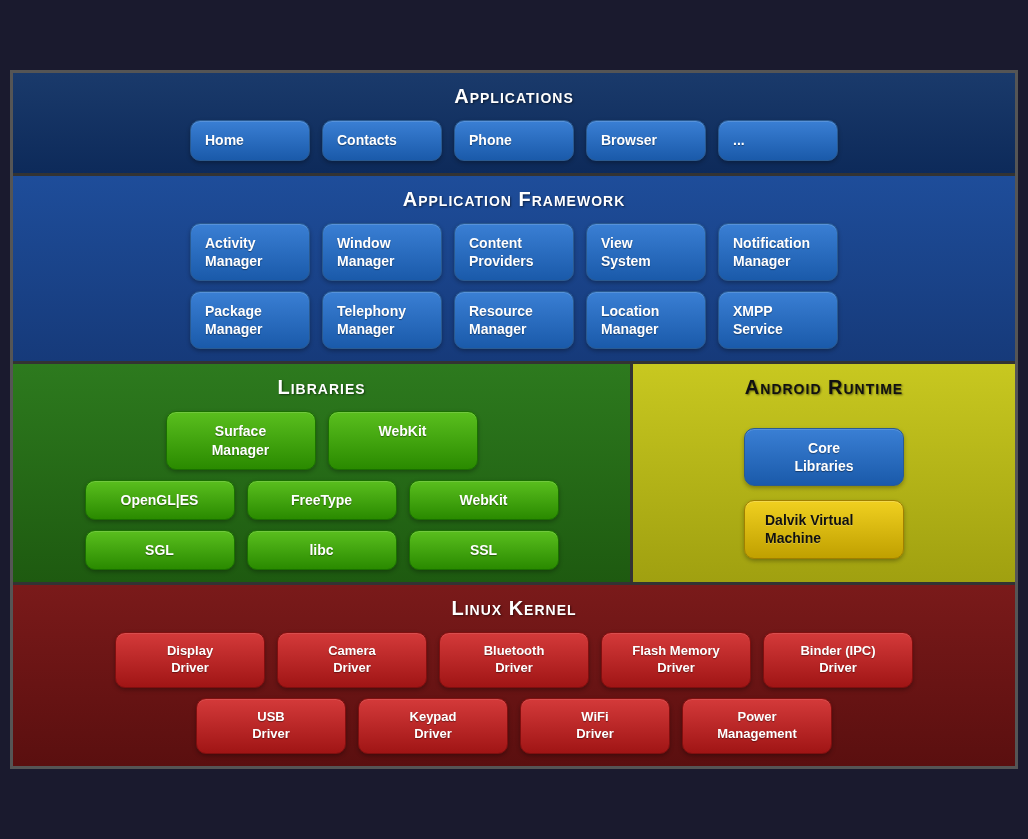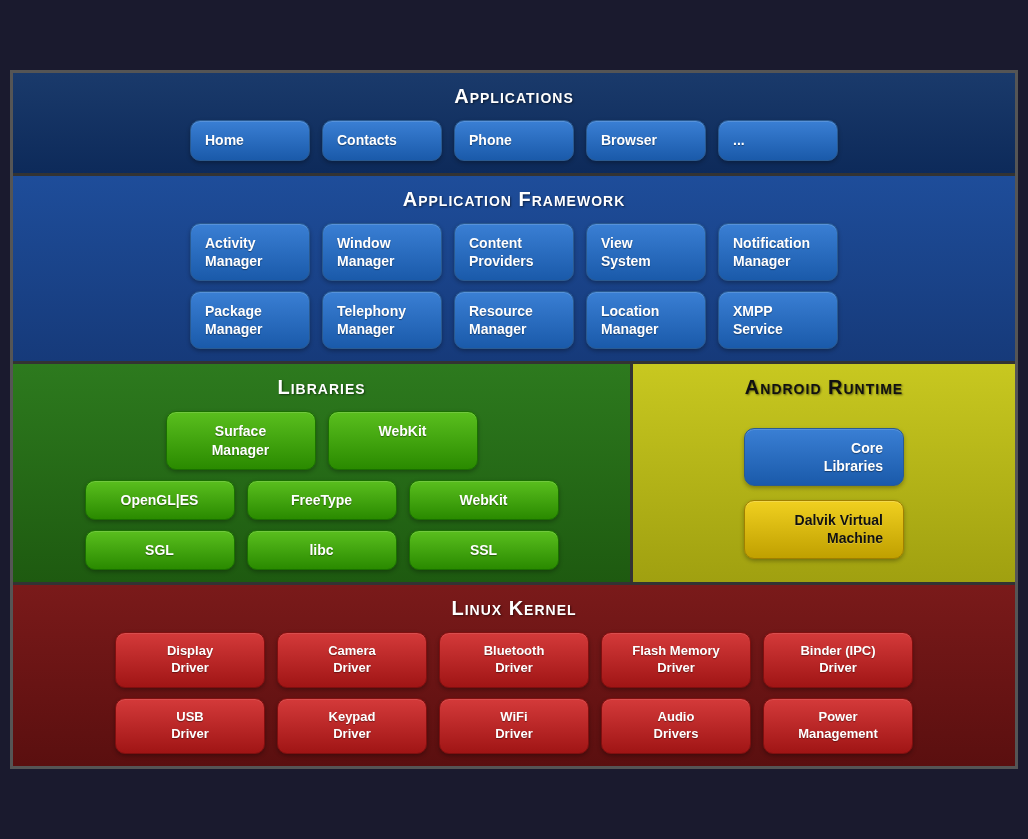--- a/index.html
+++ b/index.html
@@ -112,38 +112,38 @@
     }
 
     
     .btn-runtime-blue {
       background: linear-gradient(180deg, #3a7fd4 0%, #1a5aaa 100%);
       border: 1px solid #2a5a90;
       border-radius: 10px;
       color: #fff;
       font-size: 14px;
       font-weight: bold;
-      text-align: right;
+      text-align: center;
       padding: 10px 20px;
       min-width: 160px;
       cursor: pointer;
       text-shadow: 0 1px 1px rgba(0,0,0,0.4);
       box-shadow: 0 2px 4px rgba(0,0,0,0.3), inset 0 1px 0 rgba(255,255,255,0.15);
       line-height: 1.3;
       margin-bottom: 14px;
     }
     
     .btn-dalvik {
       background: linear-gradient(180deg, #f0d020 0%, #c0a000 100%);
       border: 1px solid #a08000;
       border-radius: 10px;
       color: #111;
       font-size: 14px;
       font-weight: bold;
-      text-align: right;
+      text-align: left;
       padding: 10px 20px;
       min-width: 160px;
       cursor: pointer;
       text-shadow: 0 1px 0 rgba(255,255,255,0.2);
       box-shadow: 0 2px 4px rgba(0,0,0,0.3), inset 0 1px 0 rgba(255,255,255,0.2);
       line-height: 1.3;
     }
 
     
     .btn-red {
@@ -240,18 +240,17 @@
       <div class="btn-red">Display<br>Driver</div>
       <div class="btn-red">Camera<br>Driver</div>
       <div class="btn-red">Bluetooth<br>Driver</div>
       <div class="btn-red">Flash Memory<br>Driver</div>
       <div class="btn-red">Binder (IPC)<br>Driver</div>
     </div>
     <div class="btn-row">
       <div class="btn-red">USB<br>Driver</div>
       <div class="btn-red">Keypad<br>Driver</div>
       <div class="btn-red">WiFi<br>Driver</div>
-      <div class="btn-red">Audio<br>Drivers</div>
       <div class="btn-red">Power<br>Management</div>
     </div>
   </div>
 
 </div>
 
 </body></html>

